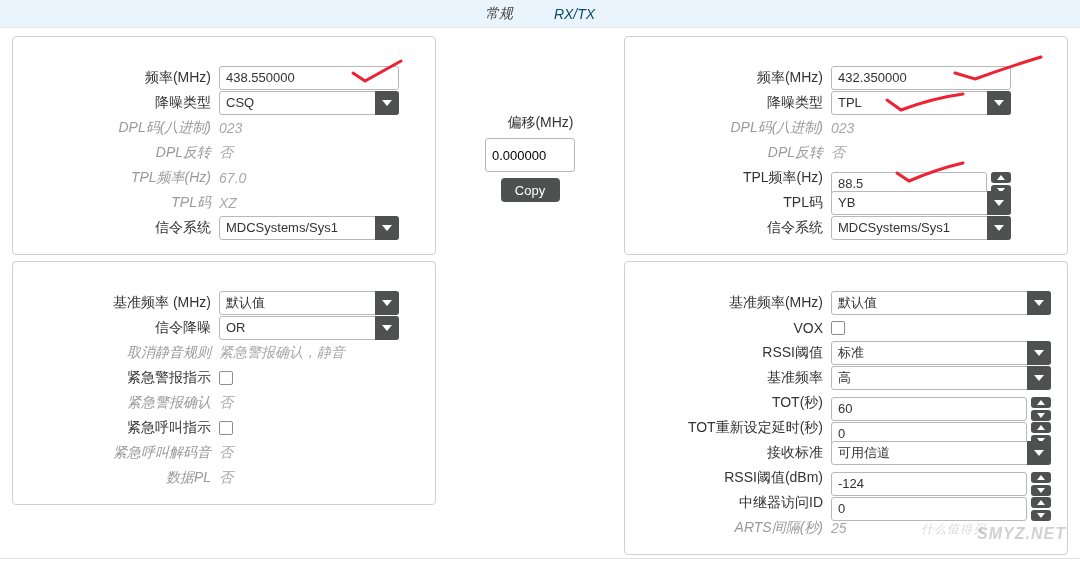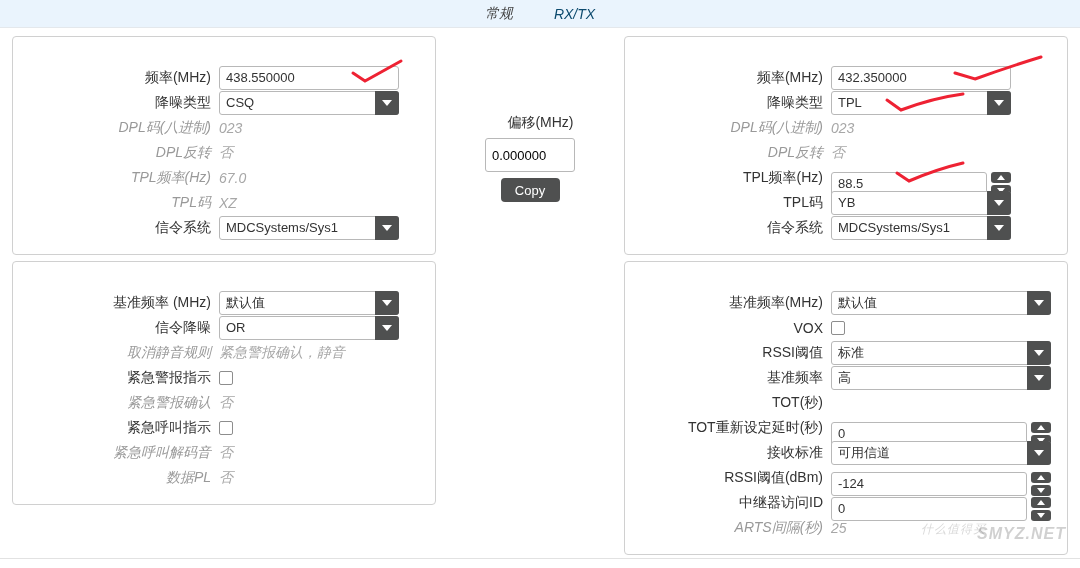--- a/index.html
+++ b/index.html
@@ -283,20 +283,29 @@
           <div class="label">基准频率</div>
           <div class="val">
               <div class="select">
                 <input class="input" readonly="" value="高" style="">
                 <div class="arrow"></div>
               </div>
             </div>
         </div>
         <div class="row">
           <div class="label">TOT(秒)</div>
+          <div class="val">
+              <div class="spinner-box">
+                <input class="input" value="60" style="">
+                <div class="spinner">
+                  <div class="btn up"></div>
+                  <div class="btn dn"></div>
+                </div>
+              </div>
+            </div>
         </div>
         <div class="row">
           <div class="label">TOT重新设定延时(秒)</div>
           <div class="val">
               <div class="spinner-box">
                 <input class="input" value="0" style="">
                 <div class="spinner">
                   <div class="btn up"></div>
                   <div class="btn dn"></div>
                 </div>

